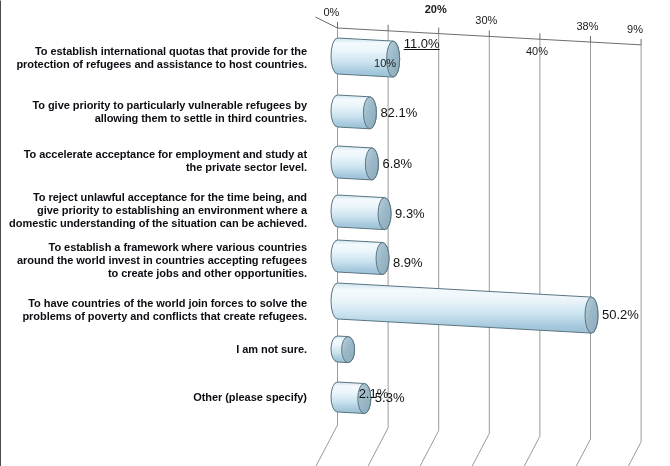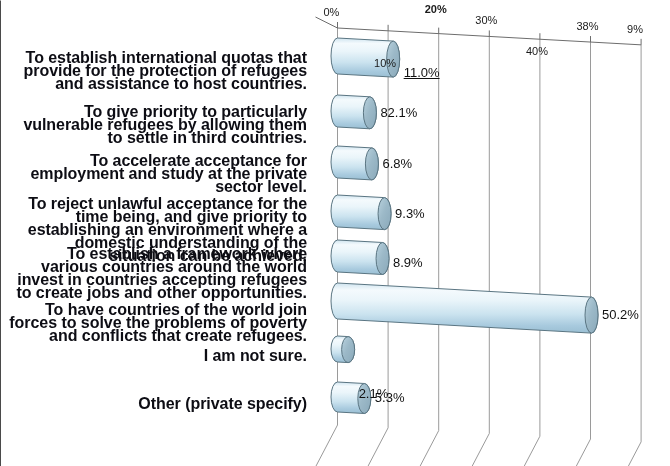--- a/index.html
+++ b/index.html
@@ -25,28 +25,27 @@
     position: absolute;
     left: 0;
     top: 0;
     width: 670px;
     height: 466px;
   }
   .cat-label {
     position: absolute;
     text-align: right;
     font-family: "Liberation Sans", sans-serif;
-    font-size: 16px;
+    font-size: 11px;
     font-weight: bold;
     color: #0d0d14;
     line-height: 13px;
     left: 8px;
     width: 298px;
     letter-spacing: -0.05px;
-    margin-top: 6px;
   }
   .tick-label {
     position: absolute;
     font-family: "Liberation Sans", sans-serif;
     font-size: 11px;
     color: #1a1a1a;
     white-space: nowrap;
   }
   .value-label {
     position: absolute;
@@ -174,33 +173,33 @@
   </svg>
 
   <div id="cat-labels">
       <div class="cat-label" style="top: 44px;">To establish international quotas that provide for the protection of refugees and assistance to host countries.</div>
       <div class="cat-label" style="top: 98px;">To give priority to particularly vulnerable refugees by allowing them to settle in third countries.</div>
       <div class="cat-label" style="top: 147px;">To accelerate acceptance for employment and study at the private sector level.</div>
       <div class="cat-label" style="top: 190px;">To reject unlawful acceptance for the time being, and give priority to establishing an environment where a domestic understanding of the situation can be achieved.</div>
       <div class="cat-label" style="top: 240px;">To establish a framework where various countries around the world invest in countries accepting refugees to create jobs and other opportunities.</div>
       <div class="cat-label" style="top: 296px;">To have countries of the world join forces to solve the problems of poverty and conflicts that create refugees.</div>
       <div class="cat-label" style="top: 342px;">I am not sure.</div>
-      <div class="cat-label" style="top: 390px;">Other (private specify)</div>
+      <div class="cat-label" style="top: 390px;">Other (please specify)</div>
     </div>
   <div id="tick-labels">
       <div class="tick-label" style="left: 322.5px; top: 5px;">0%</div>
       <div class="tick-label" style="left: 373.1px; top: 7.8083px; margin-top: 48px;">10%</div>
       <div class="tick-label" style="left: 423.7px; top: 2px; font-weight: bold;">20%</div>
       <div class="tick-label" style="left: 474.3px; top: 13.4249px;">30%</div>
       <div class="tick-label" style="left: 524.9px; top: 16.2332px; margin-top: 28px;">40%</div>
       <div class="tick-label" style="left: 575.5px; top: 19.0415px;">38%</div>
       <div class="tick-label" style="left: 626.1px; top: 21.8498px;">9%</div>
     </div>
   <div id="value-labels">
-      <div class="value-label" style="left: 402.66px; top: 64px; text-decoration: underline;">11.0%</div>
+      <div class="value-label" style="left: 402.66px; top: 35px; text-decoration: underline;">11.0%</div>
       <div class="value-label" style="left: 379.384px; top: 103.797px;">82.1%</div>
       <div class="value-label" style="left: 381.408px; top: 154.91px;">6.8%</div>
       <div class="value-label" style="left: 394.058px; top: 204.612px;">9.3%</div>
       <div class="value-label" style="left: 392.034px; top: 254px;">8.9%</div>
       <div class="value-label" style="left: 601.012px; top: 306.098px;">50.2%</div>
       <div class="value-label" style="left: 357.626px; top: 340.59px; margin-top: 44px;">2.1%</div>
       <div class="value-label" style="left: 373.818px; top: 389.488px;">5.3%</div>
     </div>
 
 </div>

